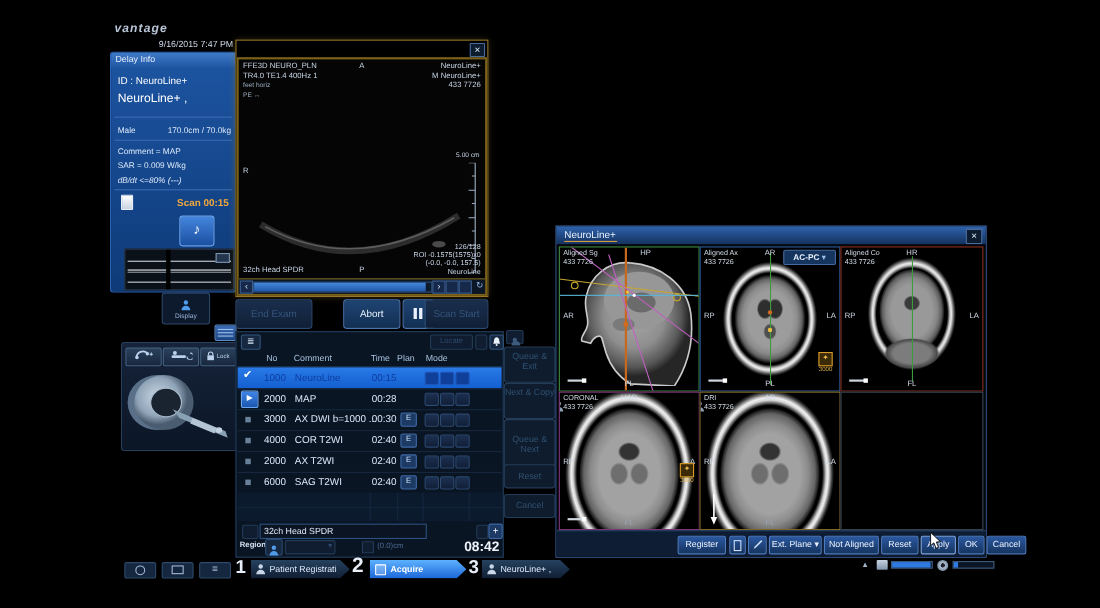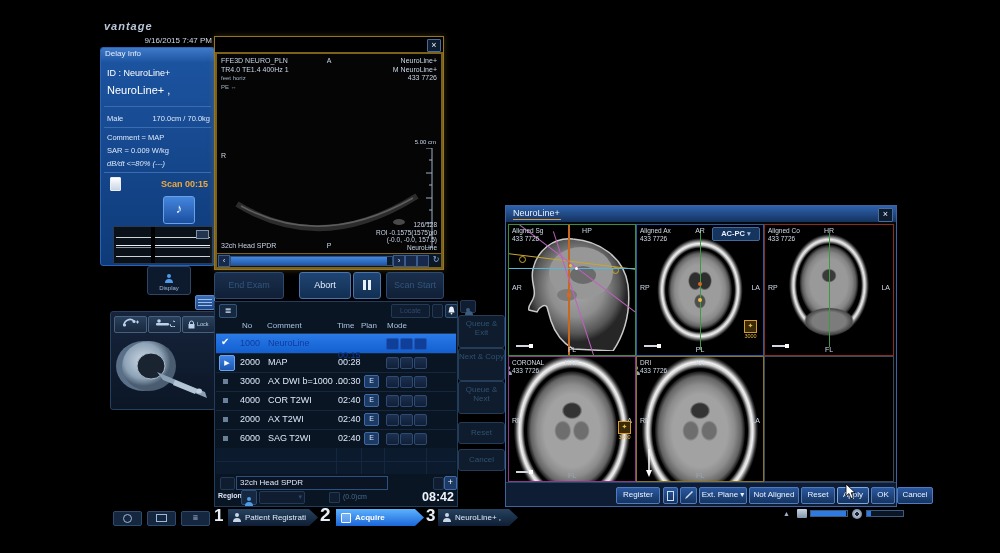--- a/index.html
+++ b/index.html
@@ -51,21 +51,21 @@
             color:#cfe2fa;font-size:8px;line-height:9px;text-align:center;}
   .sc-track{position:absolute;top:2px;height:8px;background:#0c1a2c;border:1px solid #2f4f7a;}
   .sc-fill{position:absolute;left:0;top:0;bottom:0;background:linear-gradient(#4488de,#2057a8);}
   .sc-btn{position:absolute;top:1px;width:10px;height:10px;background:#16294a;border:1px solid #3a5c8c;}
   .ruler line{stroke:#9fb0c4;stroke-width:1;}
 
   
   .btn{background:linear-gradient(#1a2f4d,#101f36);border:1px solid #2c4a70;border-radius:3px;
        color:#e8f1fc;font-size:9px;text-align:center;}
   .btn-dim{color:#33557c;}
-  .btn-active{background:linear-gradient(#1f4473,#122f52);border-color:#4a74ac;}
+  .btn-active{background:linear-gradient(#1f4473,#122f52);border-color:#4a74ac;margin-left:13px;}
   .pause-bar{display:inline-block;width:3px;height:10px;background:#e8f1fc;margin:0 1px;vertical-align:middle;}
 
   
   .queue{background:#0a1524;border:1px solid #223c5c;}
   .q-toolbtn{position:absolute;background:#16283f;border:1px solid #33557c;border-radius:2px;color:#cfe0f2;}
   .q-head{position:absolute;font-size:8px;color:#a8c0dc;}
   .q-row{position:absolute;left:1px;right:1px;height:19px;border-bottom:1px solid #16263c;font-size:9px;color:#dce8f8;}
   .q-row-sel{background:linear-gradient(#2a7ae8,#135fd0);color:#0d3da0;}
   .q-cell{position:absolute;top:4px;}
   .mode-ico{position:absolute;top:4px;width:11px;height:10px;background:linear-gradient(#1c3050,#111f38);
@@ -301,21 +301,21 @@
     <div class="q-head txt" style="left:122px;top:19px;">Time</div>
     <div class="q-head txt" style="left:146px;top:19px;">Plan</div>
     <div class="q-head txt" style="left:172px;top:19px;">Mode</div>
     <div class="q-head txt" style="left:212px;top:19px;padding-left:34px;">Delay</div>
     <div class="abs" style="left:1px;right:1px;top:31px;height:1px;background:#223c5c;"></div>
 
     <div class="q-row q-row-sel" style="top:32px;">
       <div class="q-cell" style="left:5px;top:2px;color:#fff;font-size:10px;">✔</div>
       <div class="q-cell txt" style="left:24px;">1000</div>
       <div class="q-cell txt" style="left:52px;">NeuroLine</div>
-      <div class="q-cell txt" style="left:122px;margin-top:12px;">00:15</div>
+      <div class="q-cell txt" style="left:122px;">00:15</div>
       <div class="mode-ico mode-ico-sel" style="left:170px;"></div>
       <div class="mode-ico mode-ico-sel" style="left:184px;"></div>
       <div class="mode-ico mode-ico-sel" style="left:198px;"></div>
     </div>
 
     <div class="q-row" style="top:51px;">
       <div class="play-btn">▶</div>
       <div class="q-cell txt" style="left:24px;">2000</div>
       <div class="q-cell txt" style="left:52px;">MAP</div>
       <div class="q-cell txt" style="left:122px;">00:28</div>
@@ -389,21 +389,21 @@
     <div class="dimbox" style="left:114px;top:190px;width:9px;height:9px;border-radius:1px;"></div>
     <div class="abs txt" style="left:128px;top:191px;font-size:7px;color:#4a6a90;">(0.0)cm</div>
     <div class="abs q-clock txt" style="right:3px;top:188px;">08:42</div>
   </div>
 
   <div class="dimbox abs" style="left:460px;top:300px;width:14px;height:11px;border-radius:2px;text-align:center;">
     <span class="person" style="color:#3c5c80;width:6px;height:7px;margin-top:1px;"></span>
   </div>
   <div class="side-btn" style="top:315px;height:28px;padding-top:3px;">Queue &amp; Exit</div>
   <div class="side-btn" style="top:348px;height:28px;padding-top:3px;">Next &amp; Copy</div>
-  <div class="side-btn" style="top:381px;height:28px;padding-top:3px;">Queue &amp; Next</div>
+  <div class="side-btn" style="top:381px;height:28px;padding-top:13px;">Queue &amp; Next</div>
   <div class="side-btn" style="top:422px;height:20px;line-height:20px;">Reset</div>
   <div class="side-btn" style="top:449px;height:20px;line-height:20px;">Cancel</div>
 
   <div class="abs nl-win" style="left:505px;top:205px;width:390px;height:300px;">
     <div class="nl-title txt">NeuroLine+</div>
     <div class="nl-underline"></div>
     <div class="win-close" style="right:3px;top:2px;width:13px;height:12px;line-height:11px;">×</div>
     <div class="abs" style="left:0;right:0;top:16px;bottom:0;background:#04070c;">
 
       <div class="pane" style="left:2px;top:2px;width:126px;height:130px;border:1px solid #3f8a3f;">

